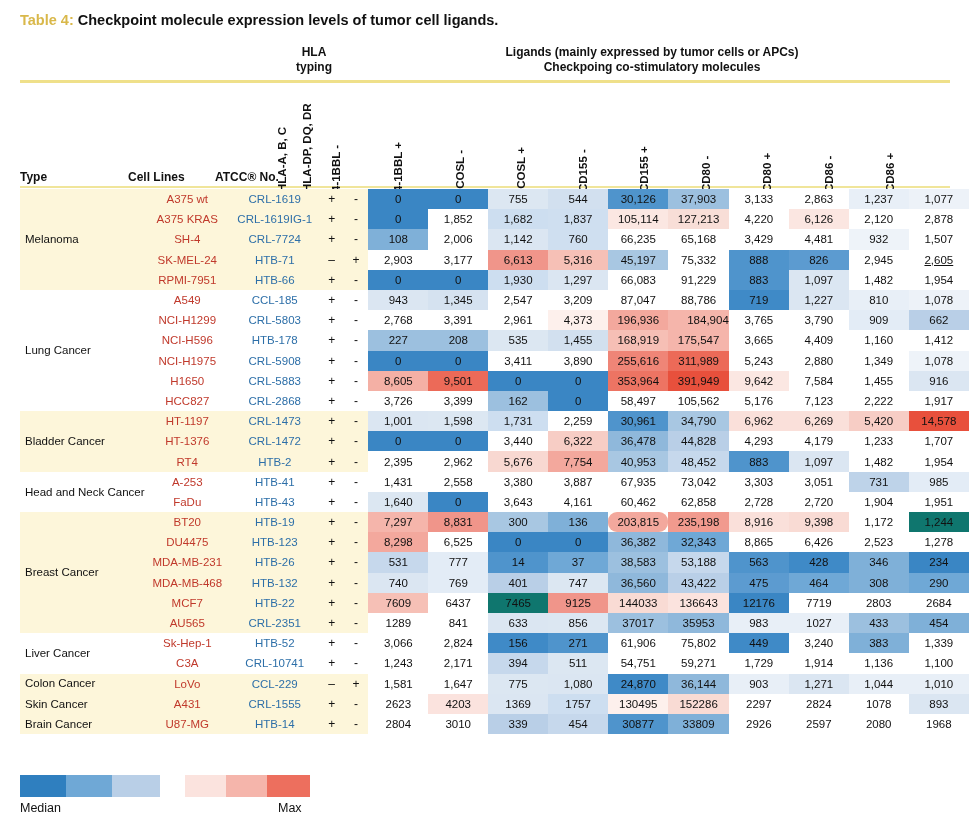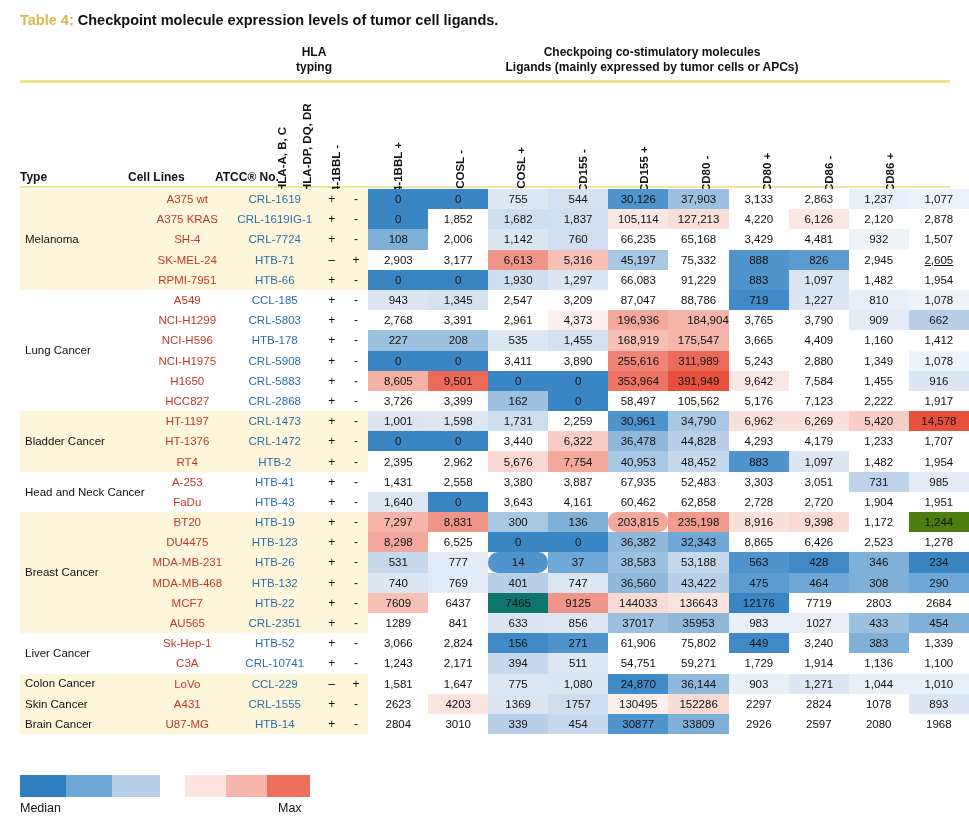--- a/index.html
+++ b/index.html
@@ -111,22 +111,22 @@
     <span class="tno">Table 4:</span>
     <span class="ctxt">Checkpoint molecule expression levels of tumor cell ligands.</span>
   </div>
 
   <div class="grp" id="grp-hla">
     <div>HLA</div>
     <div>typing</div>
   </div>
 
   <div class="grp" id="grp-check">
+    <div>Ligands (mainly expressed by tumor cells or APCs)</div>
     <div>Checkpoing co-stimulatory molecules</div>
-    <div>Ligands (mainly expressed by tumor cells or APCs)</div>
   </div>
 
   <div class="rule" id="rule-top"></div>
   <div class="rule" id="rule-hdr"></div>
 
   <div class="lhead" id="h-type">Type</div>
   <div class="lhead" id="h-cell">Cell Lines</div>
   <div class="lhead" id="h-atcc">ATCC® No.</div>
 
   <div id="vheads">
@@ -377,21 +377,21 @@
           <td class="type" rowspan="2">Head and Neck Cancer</td>
           <td class="cell">A-253</td>
           <td class="atcc">HTB-41</td>
           <td class="hla">+</td>
           <td class="hla">-</td>
           <td class="num" style="background: rgb(255, 255, 255);">1,431</td>
           <td class="num" style="background: rgb(255, 255, 255);">2,558</td>
           <td class="num" style="background: rgb(255, 255, 255);">3,380</td>
           <td class="num" style="background: rgb(255, 255, 255);">3,887</td>
           <td class="num" style="background: rgb(255, 255, 255);">67,935</td>
-          <td class="num" style="background: rgb(255, 255, 255);">52,483</td>
+          <td class="num" style="background: rgb(255, 255, 255);">73,042</td>
           <td class="num" style="background: rgb(255, 255, 255);">3,303</td>
           <td class="num" style="background: rgb(255, 255, 255);">3,051</td>
           <td class="num" style="background: rgb(190, 211, 233);">731</td>
           <td class="num" style="background: rgb(227, 236, 246);">985</td>
         </tr>
         <tr class="bandB">
           <td class="cell">FaDu</td>
           <td class="atcc">HTB-43</td>
           <td class="hla">+</td>
           <td class="hla">-</td>
@@ -414,21 +414,21 @@
           <td class="hla">-</td>
           <td class="num" style="background: rgb(245, 181, 171);">7,297</td>
           <td class="num" style="background: rgb(240, 149, 138);">8,831</td>
           <td class="num" style="background: rgb(168, 199, 226);">300</td>
           <td class="num" style="background: rgb(127, 176, 216);">136</td>
           <td class="num" style="background: rgb(243, 168, 157); border-radius: 9px;">203,815</td>
           <td class="num" style="background: rgb(241, 154, 142);">235,198</td>
           <td class="num" style="background: rgb(250, 224, 218);">8,916</td>
           <td class="num" style="background: rgb(249, 219, 212);">9,398</td>
           <td class="num" style="background: rgb(255, 255, 255);">1,172</td>
-          <td class="num" style="background: #4d7c0f; margin-top: 12px;">1,244</td>
+          <td class="num" style="background: #0f766e; margin-top: 12px;">1,244</td>
         </tr>
         <tr class="bandA">
           <td class="cell">DU4475</td>
           <td class="atcc">HTB-123</td>
           <td class="hla">+</td>
           <td class="hla">-</td>
           <td class="num" style="background: rgb(243, 168, 157);">8,298</td>
           <td class="num" style="background: rgb(255, 255, 255);">6,525</td>
           <td class="num" style="background: rgb(58, 134, 196);">0</td>
           <td class="num" style="background: rgb(58, 134, 196);">0</td>
@@ -439,21 +439,21 @@
           <td class="num" style="background: rgb(255, 255, 255);">2,523</td>
           <td class="num" style="background: rgb(255, 255, 255);">1,278</td>
         </tr>
         <tr class="bandA">
           <td class="cell">MDA-MB-231</td>
           <td class="atcc">HTB-26</td>
           <td class="hla">+</td>
           <td class="hla">-</td>
           <td class="num" style="background: rgb(198, 216, 236);">531</td>
           <td class="num" style="background: rgb(227, 236, 246);">777</td>
-          <td class="num" style="background: rgb(79, 148, 204); border-radius: 10px;">14</td>
+          <td class="num" style="background: rgb(79, 148, 204);">14</td>
           <td class="num" style="background: rgb(111, 168, 214);">37</td>
           <td class="num" style="background: rgb(156, 192, 223);">38,583</td>
           <td class="num" style="background: rgb(198, 216, 236);">53,188</td>
           <td class="num" style="background: rgb(79, 148, 204);">563</td>
           <td class="num" style="background: rgb(63, 138, 199);">428</td>
           <td class="num" style="background: rgb(127, 176, 216);">346</td>
           <td class="num" style="background: rgb(58, 134, 196);">234</td>
         </tr>
         <tr class="bandA">
           <td class="cell">MDA-MB-468</td>

